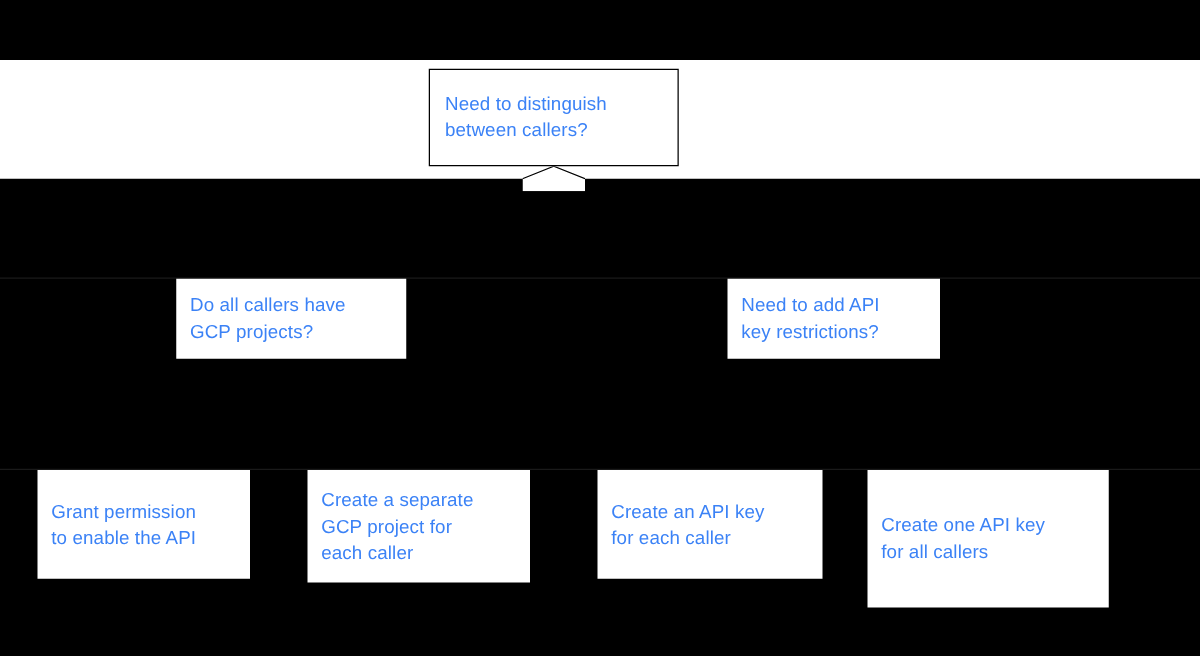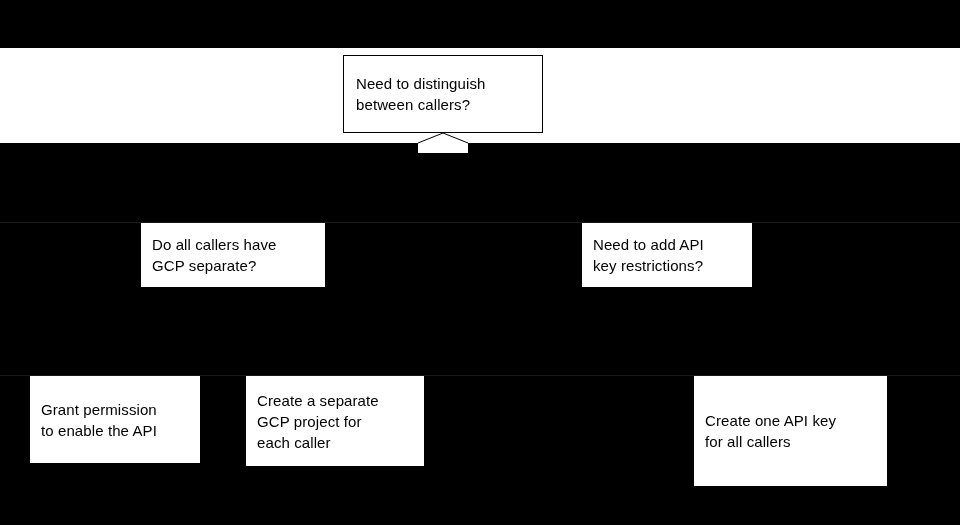--- a/index.html
+++ b/index.html
@@ -52,21 +52,21 @@
   .node.outlined {
     border: 1px solid #000000;
   }
   .node .label {
     display: block;
     padding: 0 11px;
     font-size: 15px;
     line-height: 21px;
     letter-spacing: 0.1px;
     white-space: pre-line;
-    color: #000000;
+    color: #3b82f6;
   }
 
   
   #node-root {
     left: 343px;
     top: 55px;
     width: 200px;
     height: 78px;
   }
   #node-root .label { padding-left: 12px; }
@@ -137,38 +137,42 @@
 
   <div id="root-connector">
     <svg width="50" height="20" viewBox="0 0 50 20" aria-hidden="true">
       <polygon points="0,10 25,0 50,10 50,20 0,20" fill="#ffffff"></polygon>
       <polyline points="0,10 25,0 50,10" fill="none" stroke="#000000" stroke-width="1"></polyline>
     </svg>
   </div>
 
   <div class="node" id="node-decision-1">
     <span class="label">Do all callers have
-GCP separate?</span>
+GCP projects?</span>
   </div>
 
   <div class="node" id="node-decision-2">
     <span class="label">Need to add API
 key restrictions?</span>
   </div>
 
   <div class="node" id="node-outcome-1">
     <span class="label">Grant permission
 to enable the API</span>
   </div>
 
   <div class="node" id="node-outcome-2">
     <span class="label">Create a separate
 GCP project for
 each caller</span>
   </div>
 
+  <div class="node" id="node-outcome-3">
+    <span class="label">Create an API key
+for each caller</span>
+  </div>
 
   <div class="node" id="node-outcome-4">
     <span class="label">Create one API key
 for all callers</span>
   </div>
 
 </div>
 
 </body></html>

